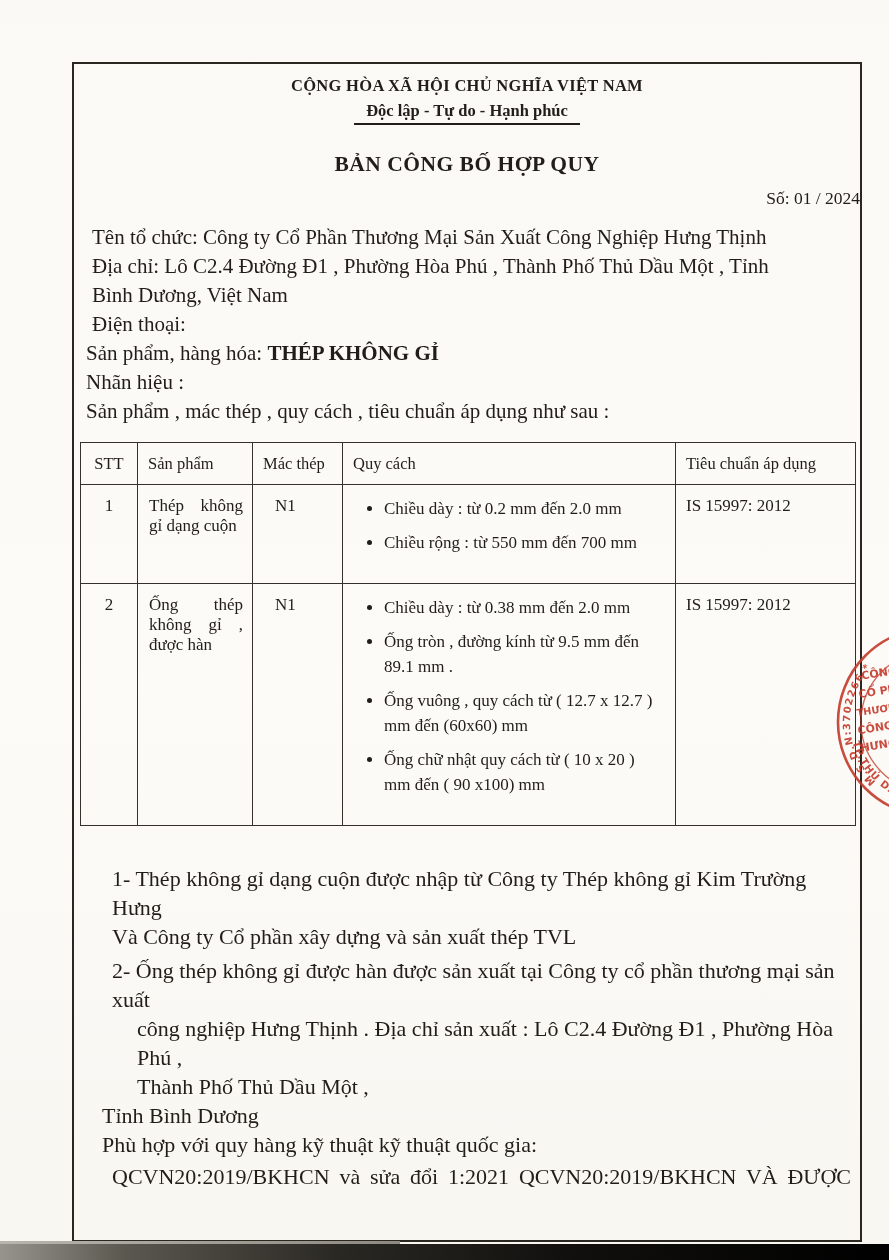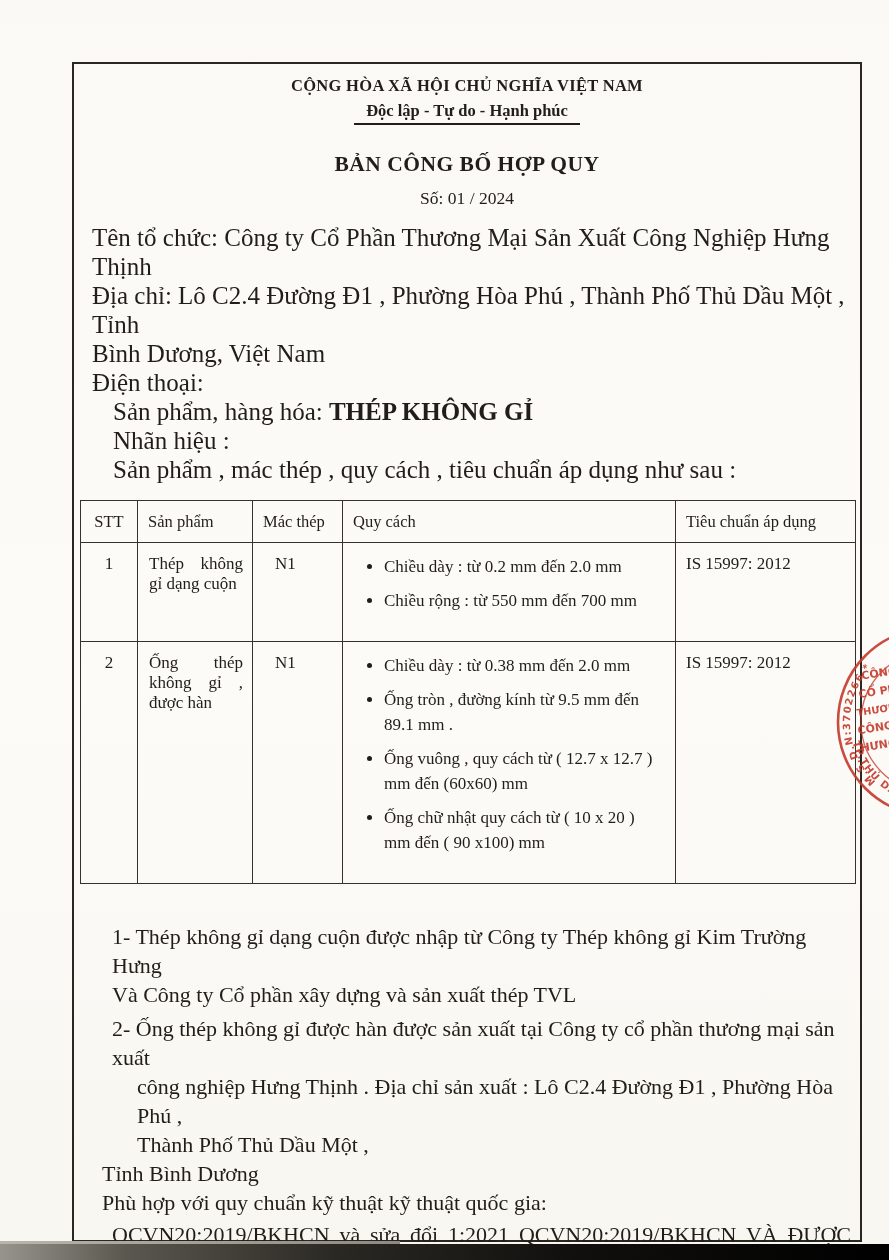--- a/index.html
+++ b/index.html
@@ -5,25 +5,25 @@
   html,body{margin:0;padding:0;}
   body{width:889px;height:1260px;font-family:"Liberation Serif","DejaVu Serif",serif;color:#211e1a;background:#fcfaf6;}
   .page{position:relative;width:889px;height:1260px;overflow:hidden;
         background:linear-gradient(180deg,#fbf9f5 0%,#fcfbf7 55%,#f8f6f1 100%);}
   .frame{position:absolute;left:72px;top:62px;width:786px;height:1176px;border:2px solid #2a2620;}
 
   .nat{margin-top:12px;text-align:center;font-weight:bold;font-size:16.5px;line-height:20px;letter-spacing:.3px;}
   .motto-row{text-align:center;margin-top:5px;}
   .motto{display:inline-block;font-weight:bold;font-size:16.5px;line-height:20px;border-bottom:2px solid #211e1a;padding:0 12px 2px;text-align:center;}
   .title{margin-top:26px;text-align:center;font-weight:bold;font-size:21.5px;line-height:26px;letter-spacing:.5px;}
-  .docnum{margin-top:10px;text-align:center;font-size:17.5px;line-height:22px;}
+  .docnum{margin-top:10px;text-align:right;font-size:17.5px;line-height:22px;}
 
-  .info{margin-top:14px;font-size:25px;line-height:29px;}
+  .info{margin-top:14px;font-size:21px;line-height:29px;}
   .info p{margin:0 14px 0 18px;}
-  .info p.ind{margin-left:39px;}
+  .info p.ind{margin-left:12px;}
   .info b{font-weight:bold;}
 
   .spec{margin:16px 0 0 6px;border-collapse:collapse;width:775px;table-layout:fixed;font-size:17px;}
   .spec col.c1{width:57px}.spec col.c2{width:115px}.spec col.c3{width:90px}.spec col.c4{width:333px}.spec col.c5{width:180px}
   .spec th,.spec td{border:1.5px solid #35312b;font-weight:normal;}
   .spec thead tr{height:42px;}
   .spec th{text-align:left;padding:4px 10px;font-size:16.5px;vertical-align:middle;}
   .spec th.center{text-align:center;padding:4px 2px;}
   .spec td{vertical-align:top;}
   td.stt{text-align:center;padding-top:11px;}
@@ -129,21 +129,21 @@
       </tbody>
     </table>
 
     <div class="notes">
       <div class="ml38">1-  Thép không gỉ dạng cuộn được nhập từ Công ty Thép không gỉ Kim Trường Hưng</div>
       <div class="ml38">Và Công ty Cổ phần xây dựng và sản xuất thép TVL</div>
       <div class="ml38 nt2">2-  Ống thép không gỉ được hàn được sản xuất tại Công ty cổ phần thương mại sản xuất</div>
       <div class="ml63">công nghiệp Hưng Thịnh . Địa chỉ sản xuất : Lô C2.4 Đường Đ1 , Phường Hòa Phú ,</div>
       <div class="ml63">Thành Phố Thủ Dầu Một ,</div>
       <div class="ml28">Tỉnh Bình Dương</div>
-      <div class="ml28">Phù hợp với quy chuẩn kỹ thuật kỹ thuật quốc gia:</div>
+      <div class="ml28">Phù hợp với quy hàng kỹ thuật kỹ thuật quốc gia:</div>
       <div class="final">
         <div class="f1">QCVN20:2019/BKHCN và sửa đổi 1:2021 QCVN20:2019/BKHCN VÀ ĐƯỢC</div>
       </div>
     </div>
   </div>
 
   <div class="stamp">
     <svg width="200" height="200" viewBox="0 0 200 200" aria-hidden="true">
       <circle class="ring-o" cx="100" cy="100" r="94"></circle>
       <circle class="ring-i" cx="100" cy="100" r="71"></circle>

